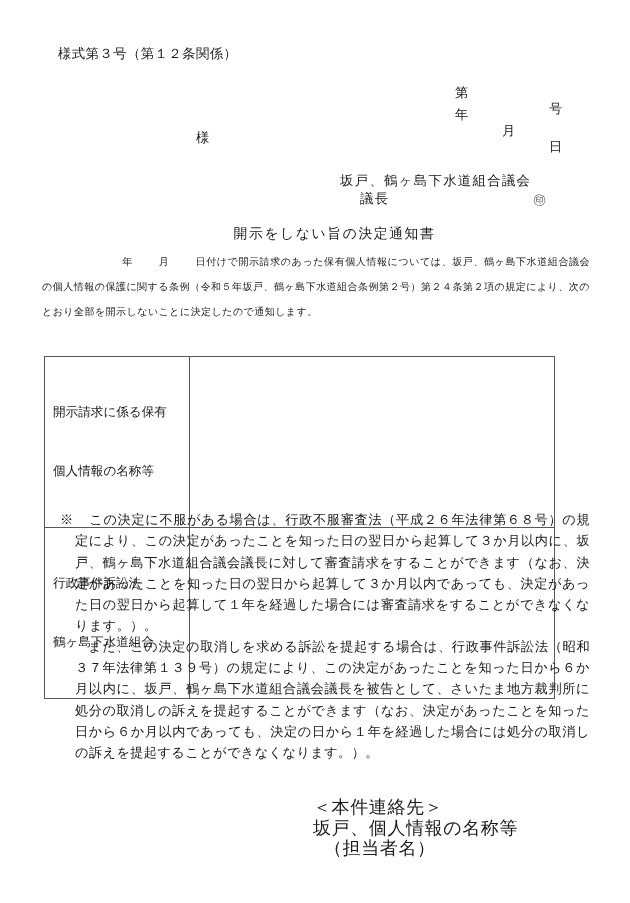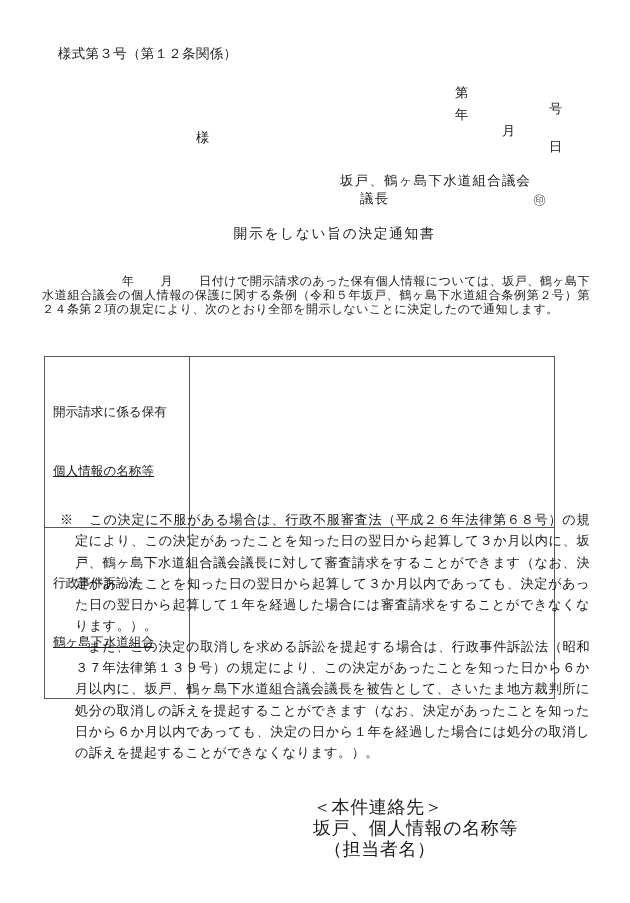--- a/index.html
+++ b/index.html
@@ -107,24 +107,24 @@
     font-size: 13.8px;
     letter-spacing: 1.6px;
     white-space: pre;
     padding-left: 39px;
   }
 
   
   .body-para {
     position: absolute;
     left: 42px;
-    top: 274px;
+    top: 249px;
     width: 548px;
-    font-size: 12px;
-    line-height: 14px;
+    font-size: 10px;
+    line-height: 25px;
     letter-spacing: 0.45px;
     text-align: justify;
     text-justify: inter-character;
   }
   .body-para .lead {
     display: inline-block;
     width: 80px;
   }
   .body-para .gap {
     display: inline-block;
@@ -149,21 +149,21 @@
     width: 130px;
     padding: 6px 6px 6px 8px;
   }
   .tbl .row1 { height: 56px; }
   .tbl .row2 { height: 76px; }
   .lbl-inner {
     font-size: 12.6px;
     line-height: 19px;
     white-space: pre;
   }
-  .lbl-inner .l2 { display: block; text-decoration: underline; }
+  .lbl-inner .l2 { display: block; }
   .spread {
     display: block;
     text-align: justify;
     text-justify: inter-character;
   }
   .tbl .val {
     padding: 4px 6px;
     font-size: 12.6px;
   }
 
@@ -210,21 +210,21 @@
     left: 313px;
     top: 797px;
     width: 260px;
   }
   .contact div {
     font-size: 18px;
     line-height: 21px;
     letter-spacing: 0.6px;
     white-space: pre;
   }
-  .contact .indent { padding-left: 11px; }
+  .contact .indent { padding-left: 11px; font-family: Liberation Mono, monospace; }
 </style>
 </head>
 <body>
 
 <div class="page">
 
   <div class="t form-no">様式第３号（第１２条関係）</div>
 
   <div class="issue-block">
     <div class="issue-line">

